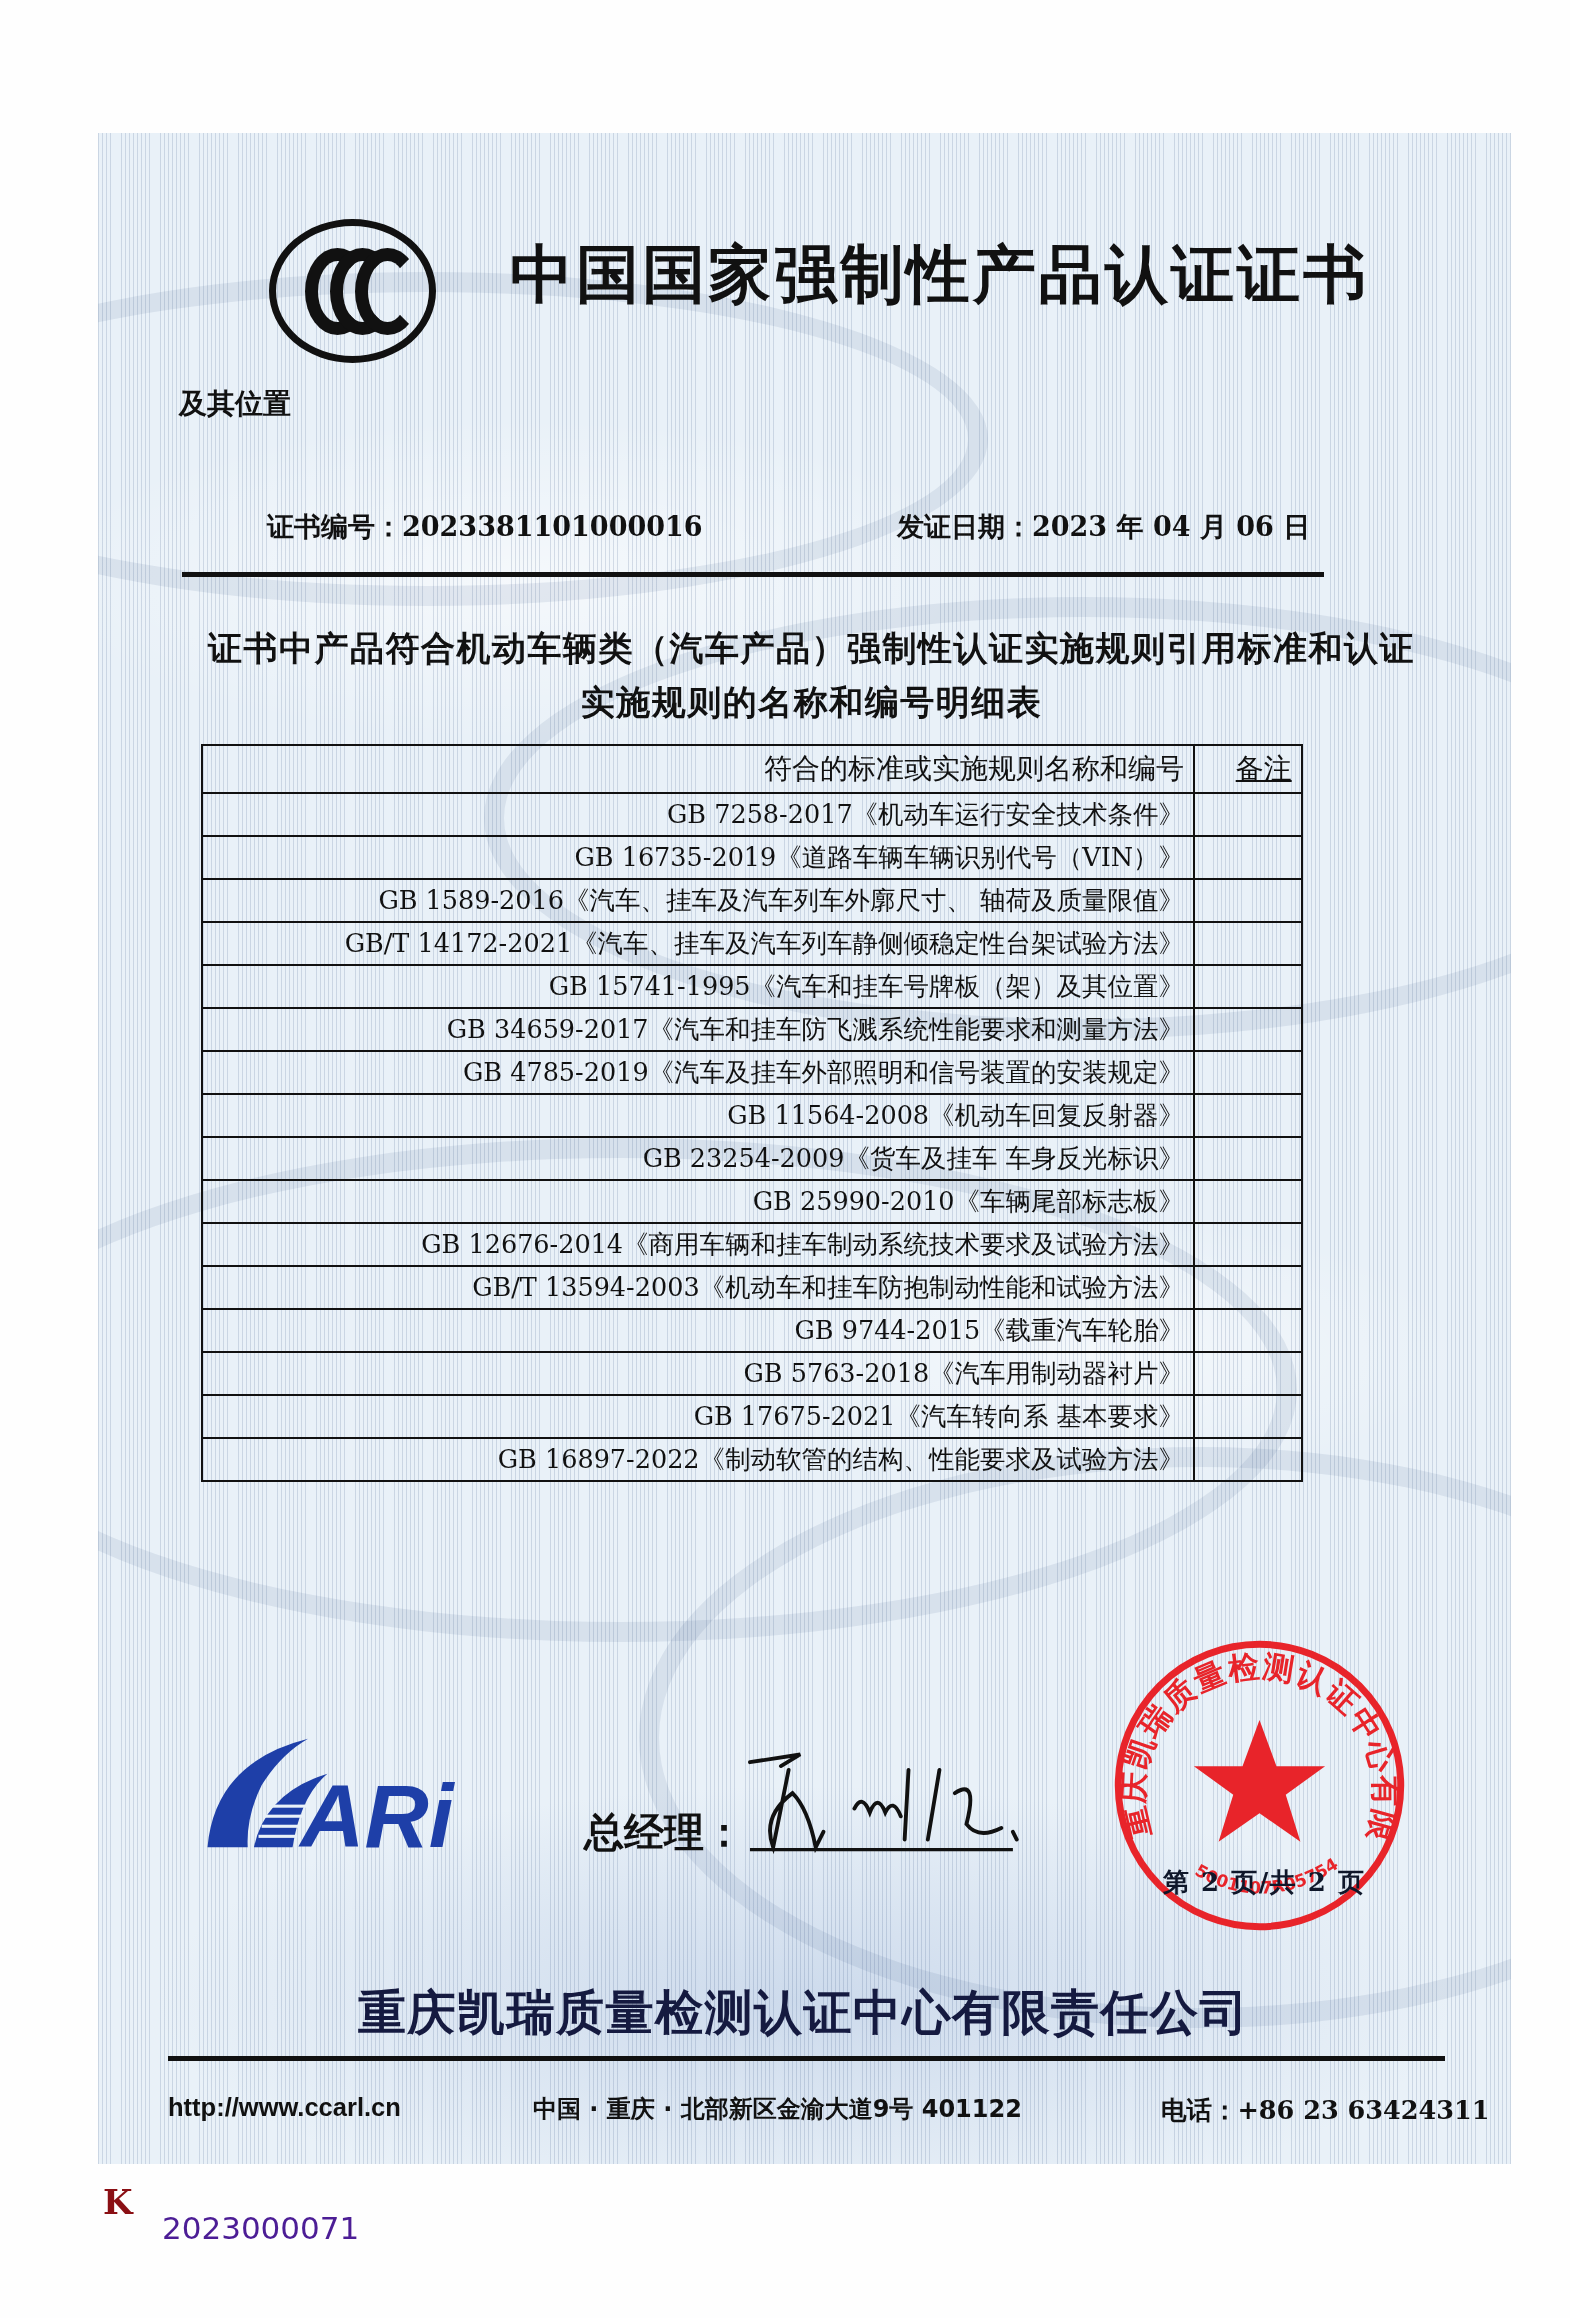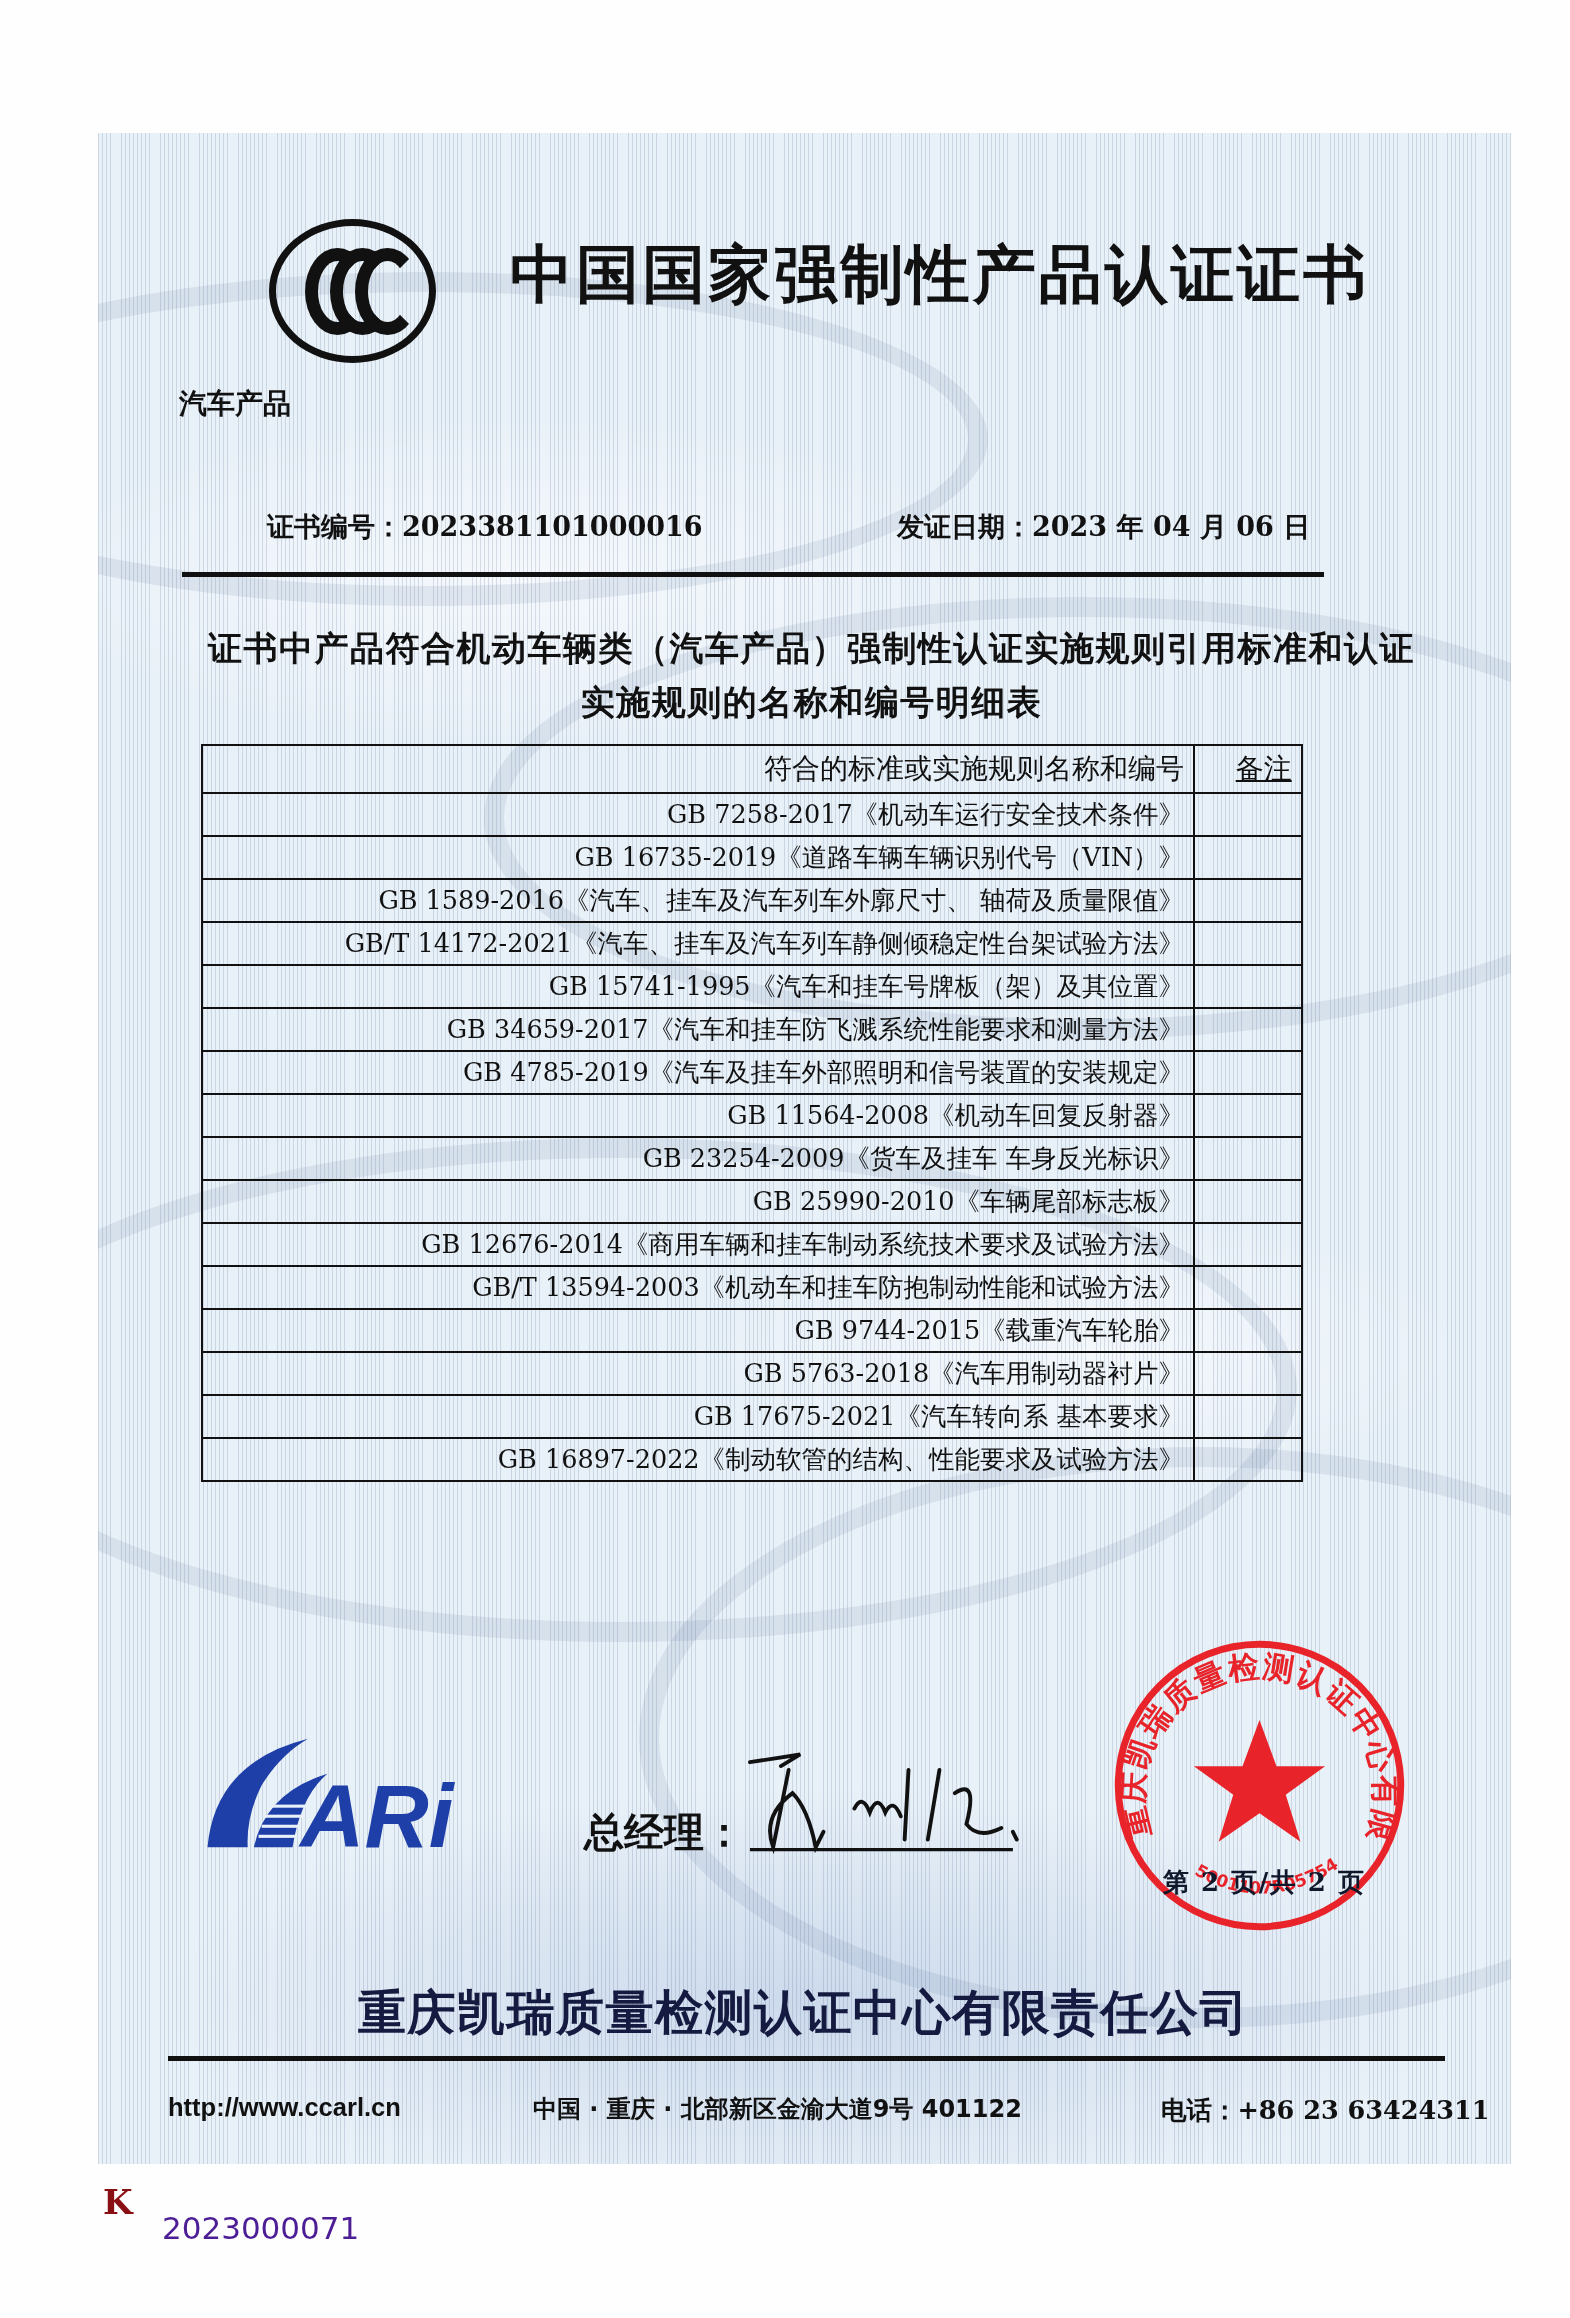--- a/index.html
+++ b/index.html
@@ -136,21 +136,21 @@
   <div class="wave" style="left:-155px;top:1005px;width:1314px;height:464px;"></div>
   <div class="wave" style="left:541px;top:1314px;width:1082px;height:541px;"></div>
 </div>
 
 <div class="ccc-logo">
   <div class="c" style="left:29px;"></div>
   <div class="c" style="left:54px;"></div>
   <div class="c" style="left:79px;"></div>
 </div>
 <div class="title">中国国家强制性产品认证证书</div>
-<div class="attach-label">汽车产品</div>
+<div class="attach-label">及其位置</div>
 
 <div class="meta-row meta-left">
   <span>证书编号：</span><span>2023381101000016</span>
 </div>
 <div class="meta-row meta-right">
   <span>发证日期：</span><span>2023 年 04 月 06 日</span>
 </div>
 <div class="rule" style="left:182px;top:572px;width:1142px;"></div>
 
 <div class="intro" style="top:626px;">证书中产品符合机动车辆类（汽车产品）强制性认证实施规则引用标准和认证</div>

